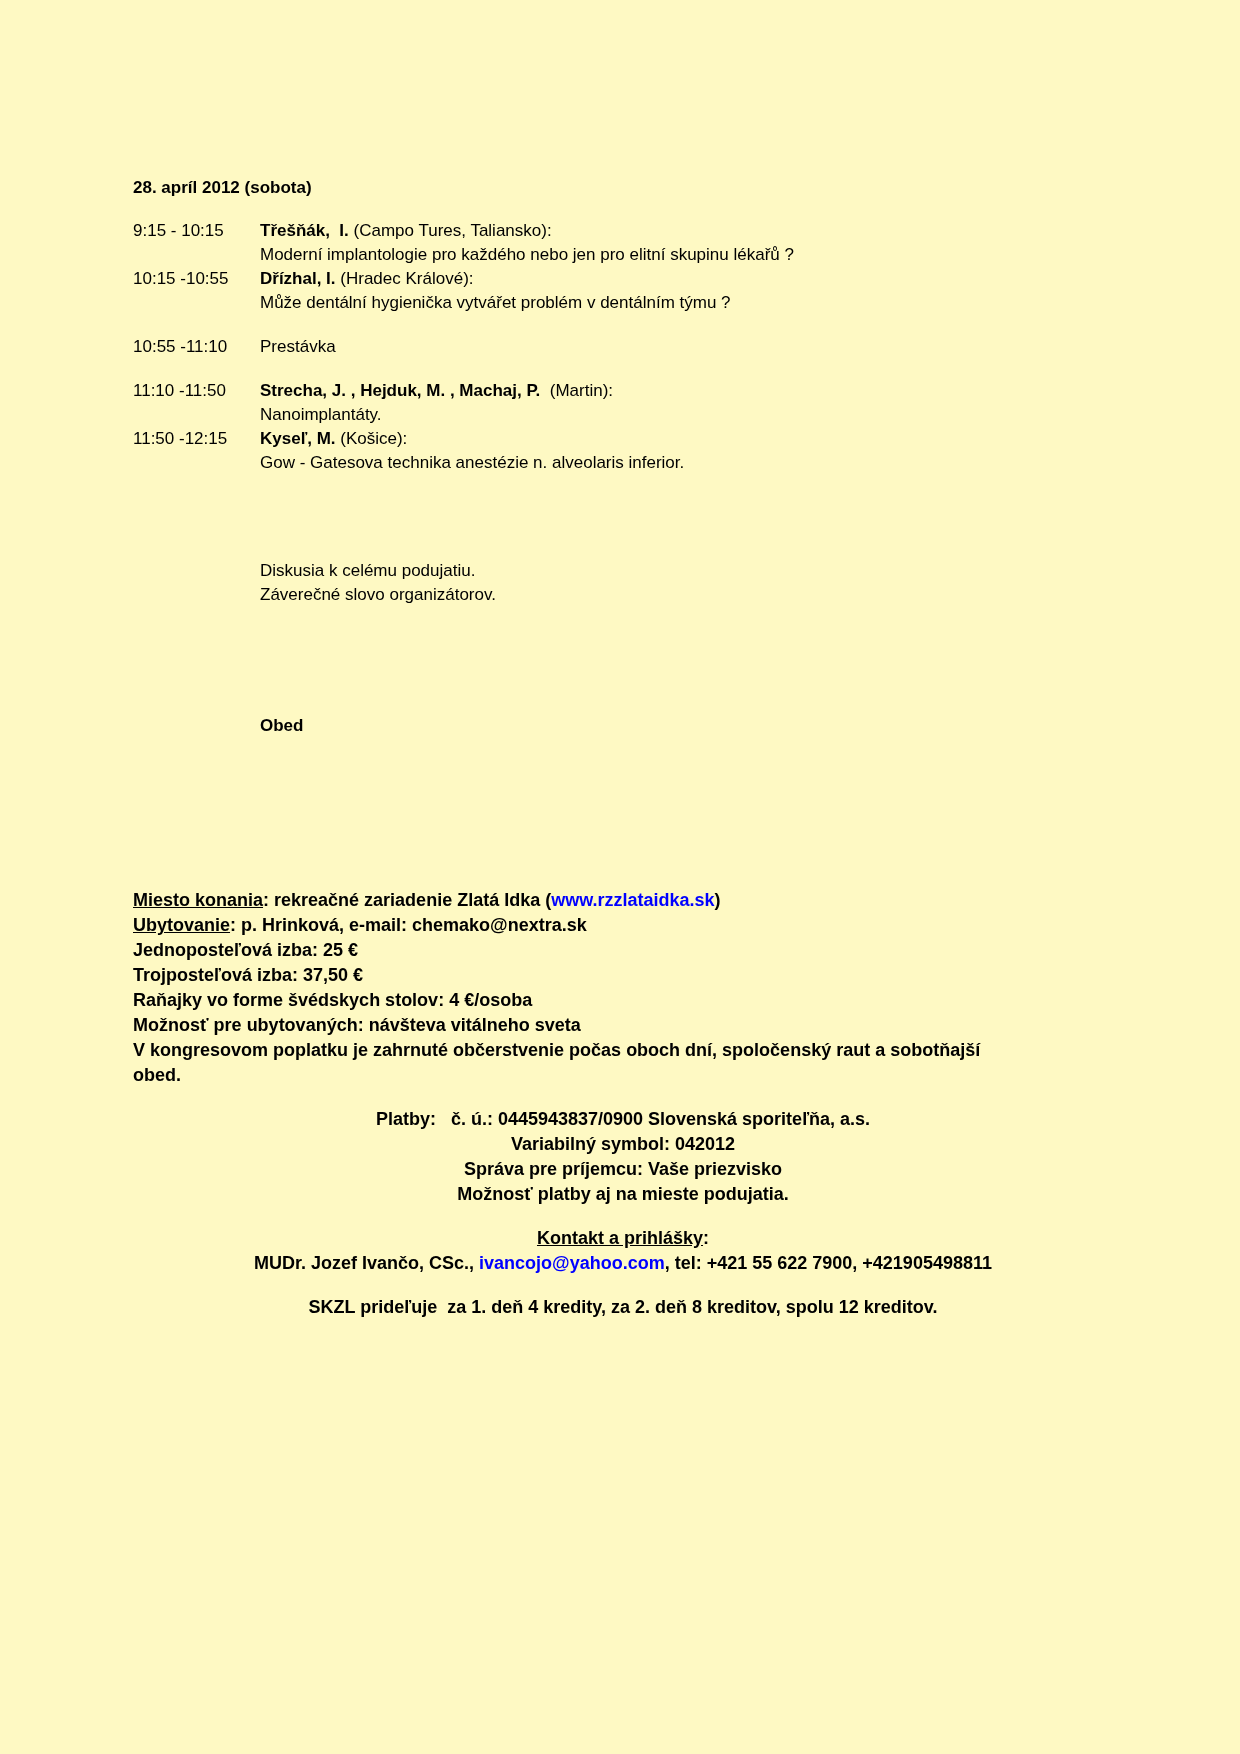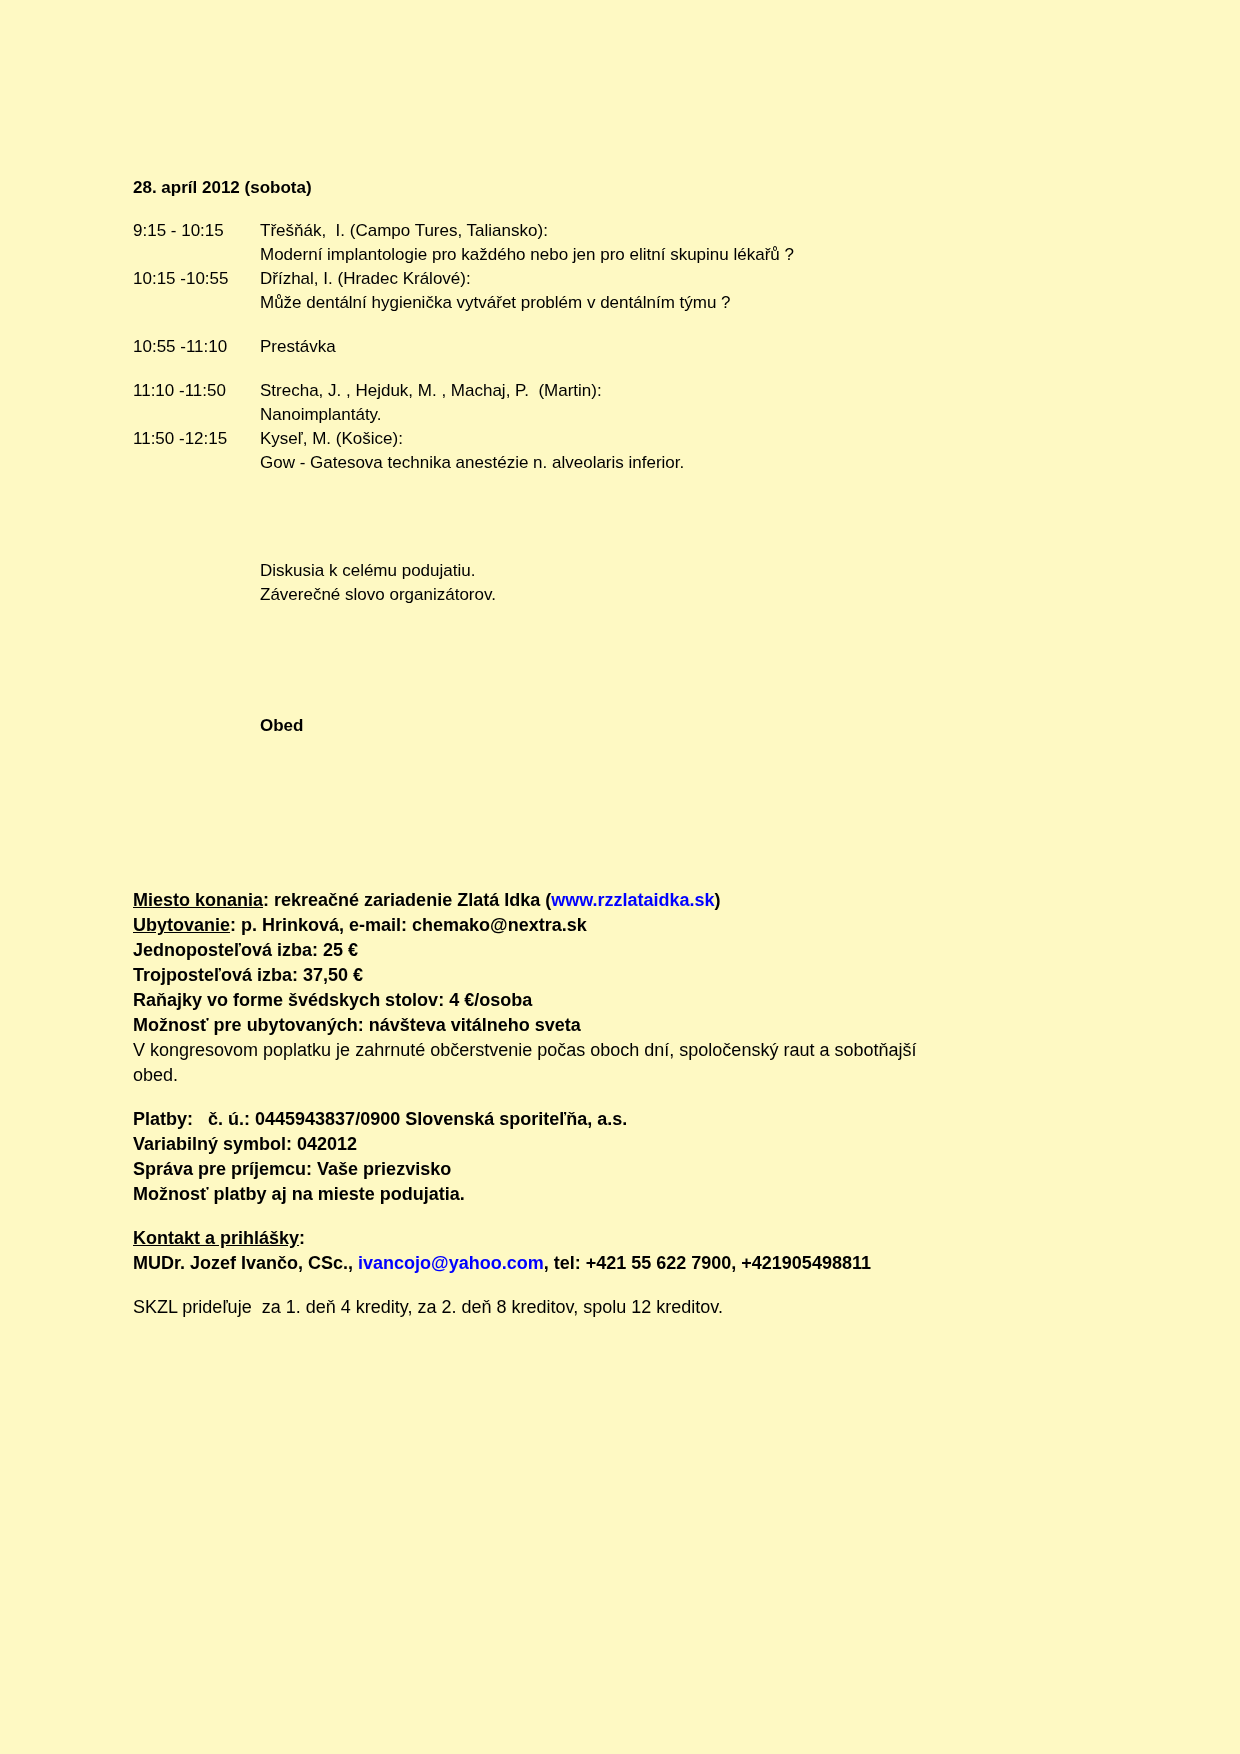--- a/index.html
+++ b/index.html
@@ -23,36 +23,36 @@
   .sched { font-size: 17px; line-height: 24px; }
   .date-heading { font-weight: bold; }
   .row { display: flex; }
   .time {
     width: 127px;
     flex: 0 0 127px;
     white-space: pre-wrap;
   }
   .rbody { flex: 1; }
   .line { display: block; white-space: pre-wrap; }
-  b, .b { font-weight: normal; margin-top: 44px; }
+  b, .b { font-weight: bold; margin-top: 44px; }
   .mt-sm  { margin-top: 19px; }
   .mt-md  { margin-top: 20px; }
   .indent { padding-left: 127px; }
   .closing { margin-top: 84px; }
   .lunch   { margin-top: 107px; font-weight: bold; }
   
   .info { font-size: 18px; line-height: 25px; font-weight: bold; margin-top: 150px; }
   .u { text-decoration: underline; }
-  .reg { font-weight: normal; }
+  .reg { font-weight: bold; }
   a.link, .link {
     color: #0000ff;
     cursor: pointer;
   }
   .fee-head { margin-top: 20px; }
-  .blk { margin-top: 19px; }
+  .blk { margin-top: 19px; text-align: center; }
 </style>
 </head>
 <body>
 
 <div class="page">
   <div class="content">
 
     <div class="sched">
       <div class="date-heading">28. apríl 2012 (sobota)</div>
 

